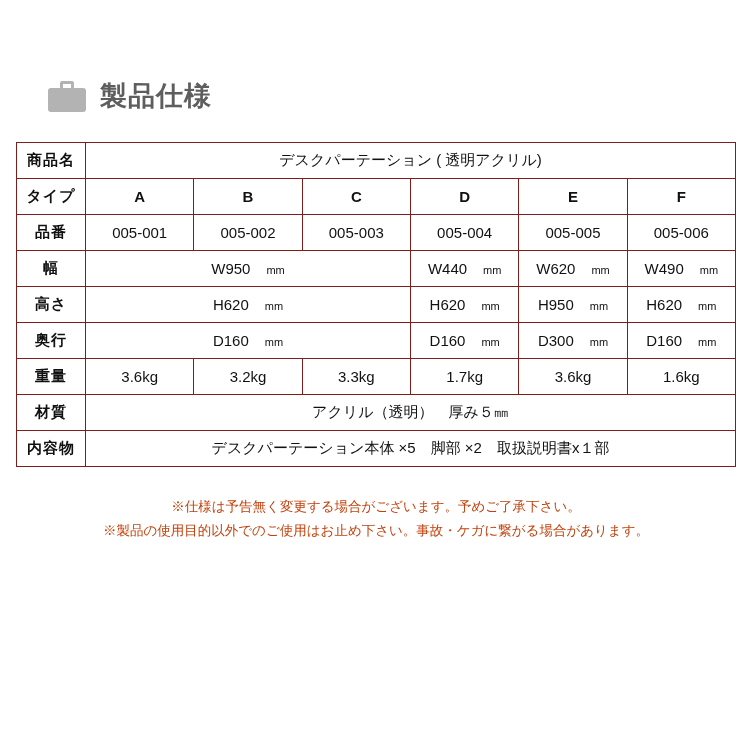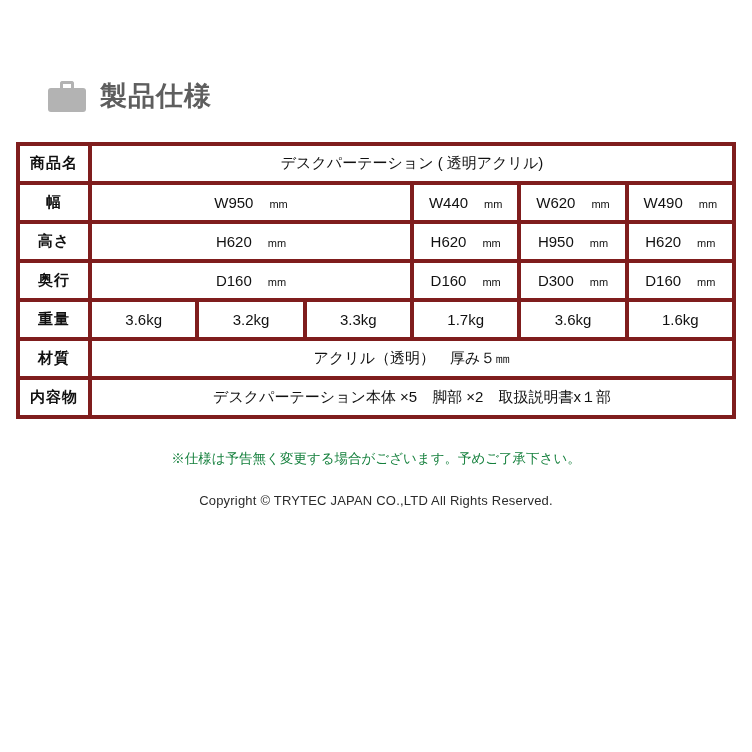--- a/index.html
+++ b/index.html
@@ -68,21 +68,21 @@
   .spec-wrap {
     padding: 18px 16px 0 16px;
   }
   table.spec {
     border-collapse: collapse;
     width: 720px;
     table-layout: fixed;
     background: #ffffff;
   }
   table.spec td {
-    border: 4px solid #7f1d1d;
+    border: 1px solid #7f1d1d;
     text-align: center;
     vertical-align: middle;
     font-size: 15px;
     padding: 0;
     height: 35px;
     color: #111;
   }
   td.rowhead {
     width: 68px;
     font-weight: bold;
@@ -103,21 +103,21 @@
     font-size: 11px;
     margin-left: 16px;
   }
   .colA, .colB, .colC, .colD, .colE, .colF { width: 108px; }
 
   
   .notes {
     margin: 28px 0 0 0;
     text-align: center;
     font-size: 13.5px;
-    color: #15803d;
+    color: #c2410c;
     line-height: 1.75;
   }
   .notes .line {
     display: block;
   }
   .copyright {
     margin-top: 22px;
     text-align: center;
     font-size: 13px;
     color: #2b2b2b;
@@ -138,22 +138,40 @@
   </div>
 
   <div class="spec-wrap">
     <table class="spec">
       <tbody>
         <tr>
           <td class="rowhead">商品名</td>
           <td colspan="6">デスクパーテーション ( 透明アクリル)</td>
         </tr>
 
-
-
+        <tr>
+          <td class="rowhead">タイプ</td>
+          <td class="colA type-letter">A</td>
+          <td class="colB type-letter">B</td>
+          <td class="colC type-letter">C</td>
+          <td class="colD type-letter">D</td>
+          <td class="colE type-letter">E</td>
+          <td class="colF type-letter">F</td>
+        </tr>
+
+
+        <tr>
+          <td class="rowhead">品番</td>
+          <td class="colA mid">005-001</td>
+          <td class="colB mid">005-002</td>
+          <td class="colC mid">005-003</td>
+          <td class="colD mid">005-004</td>
+          <td class="colE mid">005-005</td>
+          <td class="colF mid">005-006</td>
+        </tr>
 
         <tr>
           <td class="rowhead">幅</td>
           <td colspan="3"><span>W950</span><span class="unit">mm</span></td>
           <td class="colD"><span>W440</span><span class="unit">mm</span></td>
           <td class="colE"><span>W620</span><span class="unit">mm</span></td>
           <td class="colF"><span>W490</span><span class="unit">mm</span></td>
         </tr>
 
         <tr>
@@ -191,17 +209,17 @@
           <td class="rowhead">内容物</td>
           <td colspan="6">デスクパーテーション本体 ×5　脚部 ×2　取扱説明書x１部</td>
         </tr>
 
       </tbody>
     </table>
   </div>
 
   <div class="notes">
     <span class="line">※仕様は予告無く変更する場合がございます。予めご了承下さい。</span>
+    <span class="line">※製品の使用目的以外でのご使用はお止め下さい。事故・ケガに繋がる場合があります。</span>
   </div>
 
-  <div class="copyright">Copyright ©  TRYTEC JAPAN CO.,LTD All Rights Reserved.</div>
 
 </div>
 
 </body></html>

